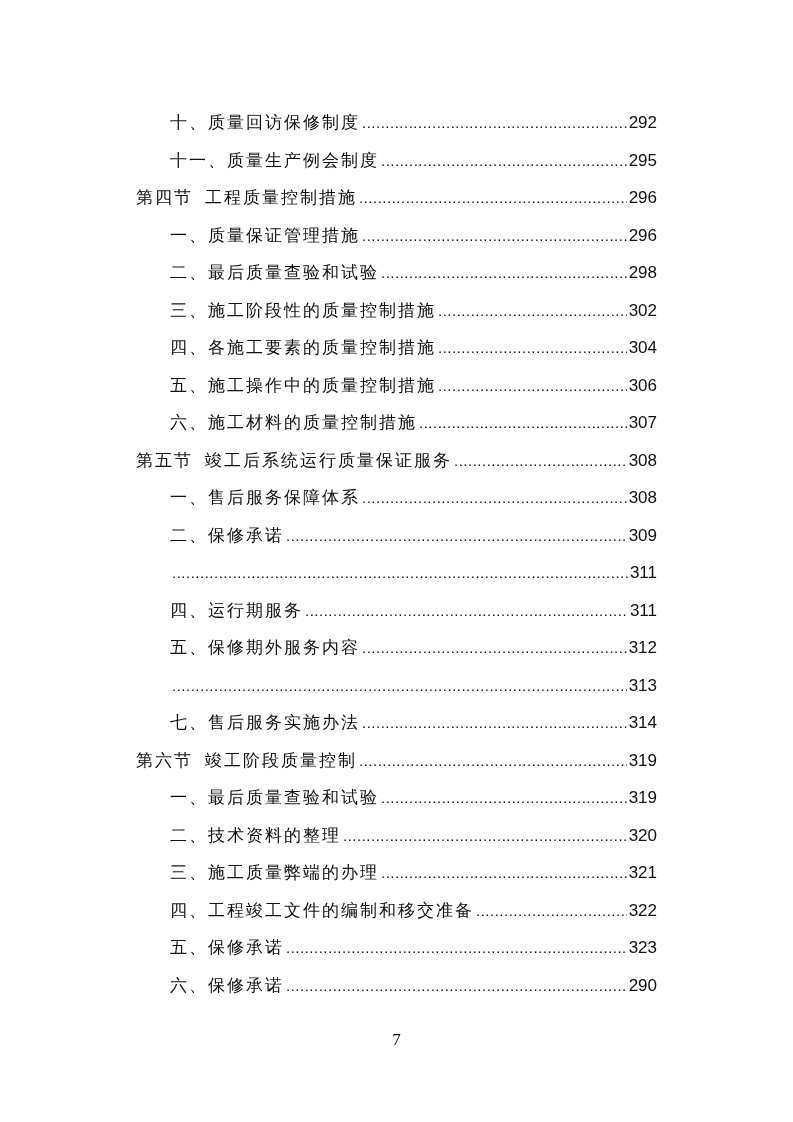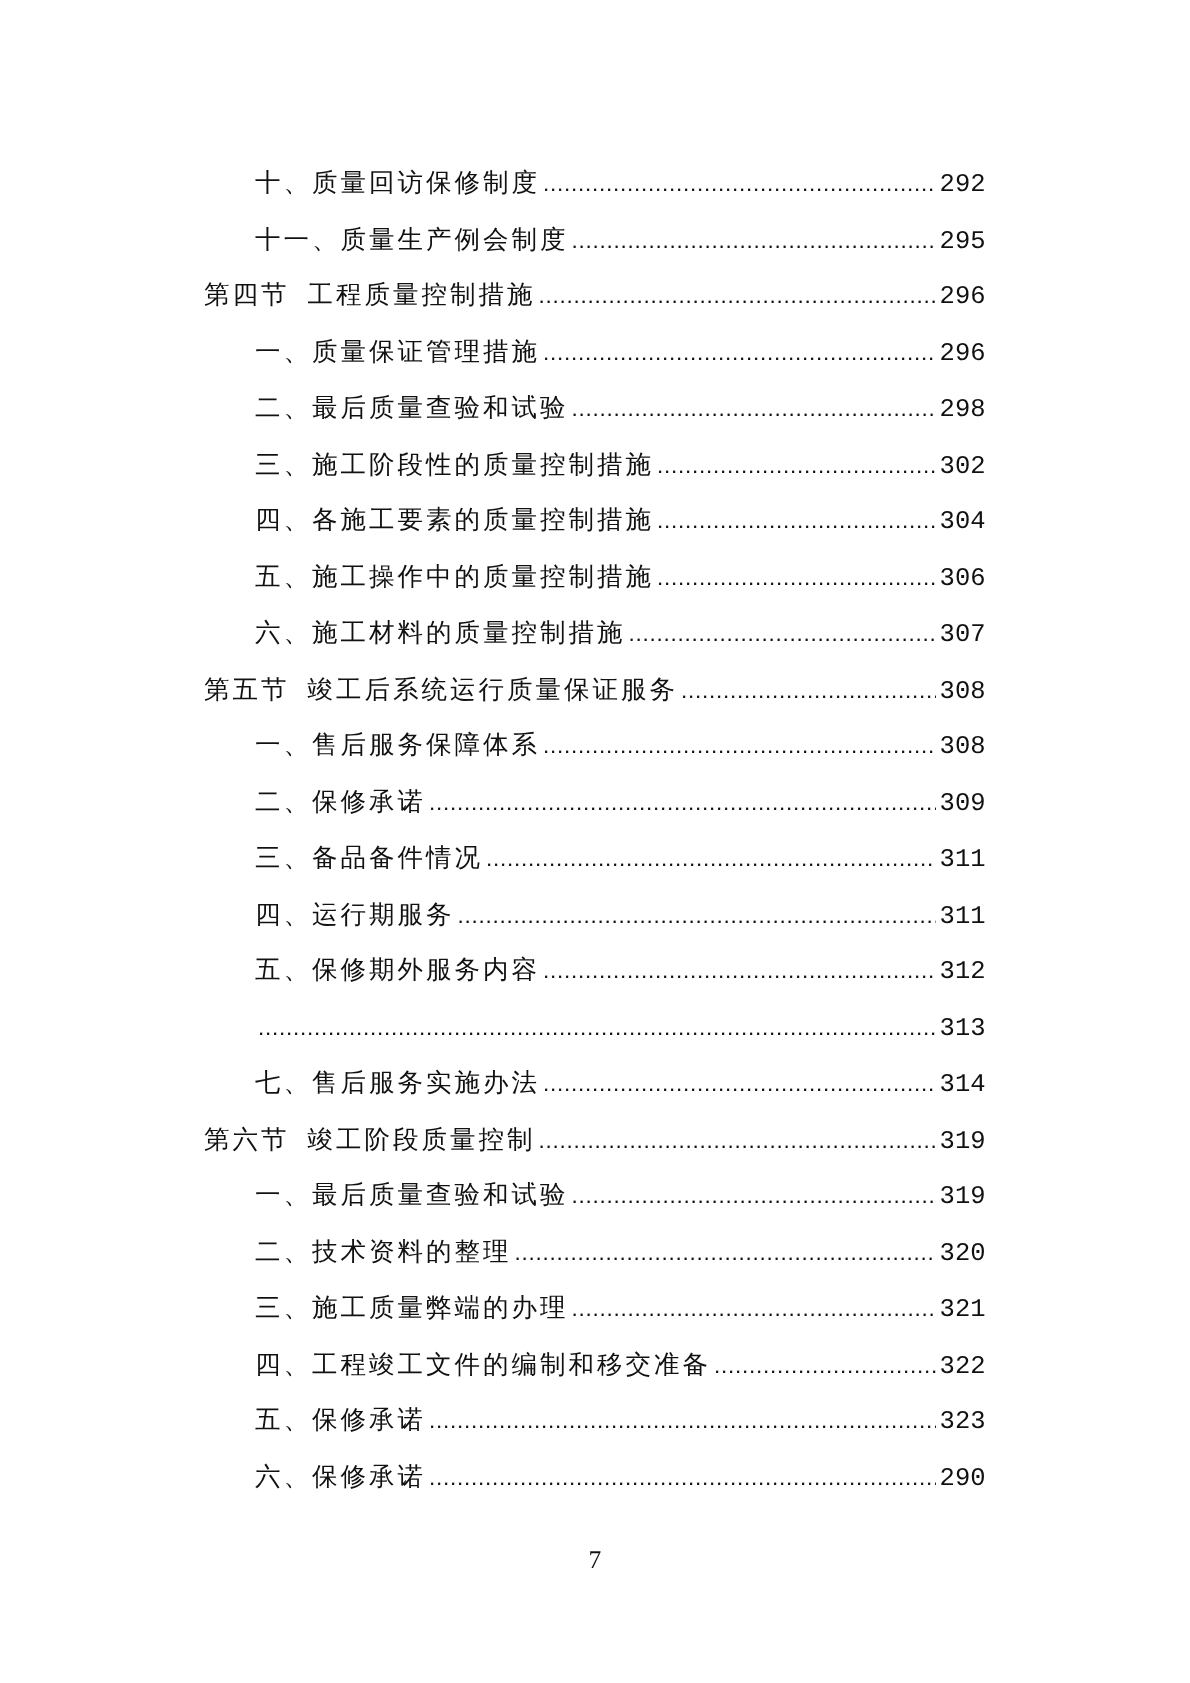--- a/index.html
+++ b/index.html
@@ -5,21 +5,21 @@
   html, body { margin: 0; padding: 0; background: #ffffff; }
   body { width: 793px; height: 1122px; position: relative; overflow: hidden;
          font-family: "DejaVu Sans", "Liberation Sans", sans-serif; color: #111; }
   .toc { position: absolute; left: 136px; top: 104px; width: 521px; }
   .row { display: flex; align-items: baseline; height: 37.5px; font-size: 17px; line-height: 37.5px; white-space: nowrap; }
   .row.l2 { padding-left: 34px; }
   .title { letter-spacing: 2px; flex: 0 0 auto; }
   .title .gap { display: inline-block; width: 12px; }
   .leader { flex: 1 1 auto; overflow: hidden; margin: 0 2px; font-family: "Liberation Sans", sans-serif; font-size: 15px; letter-spacing: 0.5px; color: #111; }
   .leader::before { content: "................................................................................................................................................................"; }
-  .page { flex: 0 0 auto; font-family: Liberation Mono, monospace; font-size: 17px; }
+  .page { flex: 0 0 auto; font-family: Liberation Sans, sans-serif; font-size: 17px; }
   .footer { position: absolute; left: 0; width: 793px; top: 1030px; text-align: center;
             font-family: "Liberation Serif", serif; font-size: 17px; }
 </style>
 </head>
 <body>
 
 <div class="toc">
   <div class="row l2">
       <span class="title"><span>十、</span><span>质量回访保修制度</span></span>
       <span class="leader"></span>
@@ -74,21 +74,20 @@
       <span class="title"><span>一、</span><span>售后服务保障体系</span></span>
       <span class="leader"></span>
       <span class="page">308</span>
     </div>
   <div class="row l2">
       <span class="title"><span>二、</span><span>保修承诺</span></span>
       <span class="leader"></span>
       <span class="page">309</span>
     </div>
   <div class="row l2">
-      <span class="title"><span>三、</span><span>备品备件情况</span></span>
       <span class="leader"></span>
       <span class="page">311</span>
     </div>
   <div class="row l2">
       <span class="title"><span>四、</span><span>运行期服务</span></span>
       <span class="leader"></span>
       <span class="page">311</span>
     </div>
   <div class="row l2">
       <span class="title"><span>五、</span><span>保修期外服务内容</span></span>

